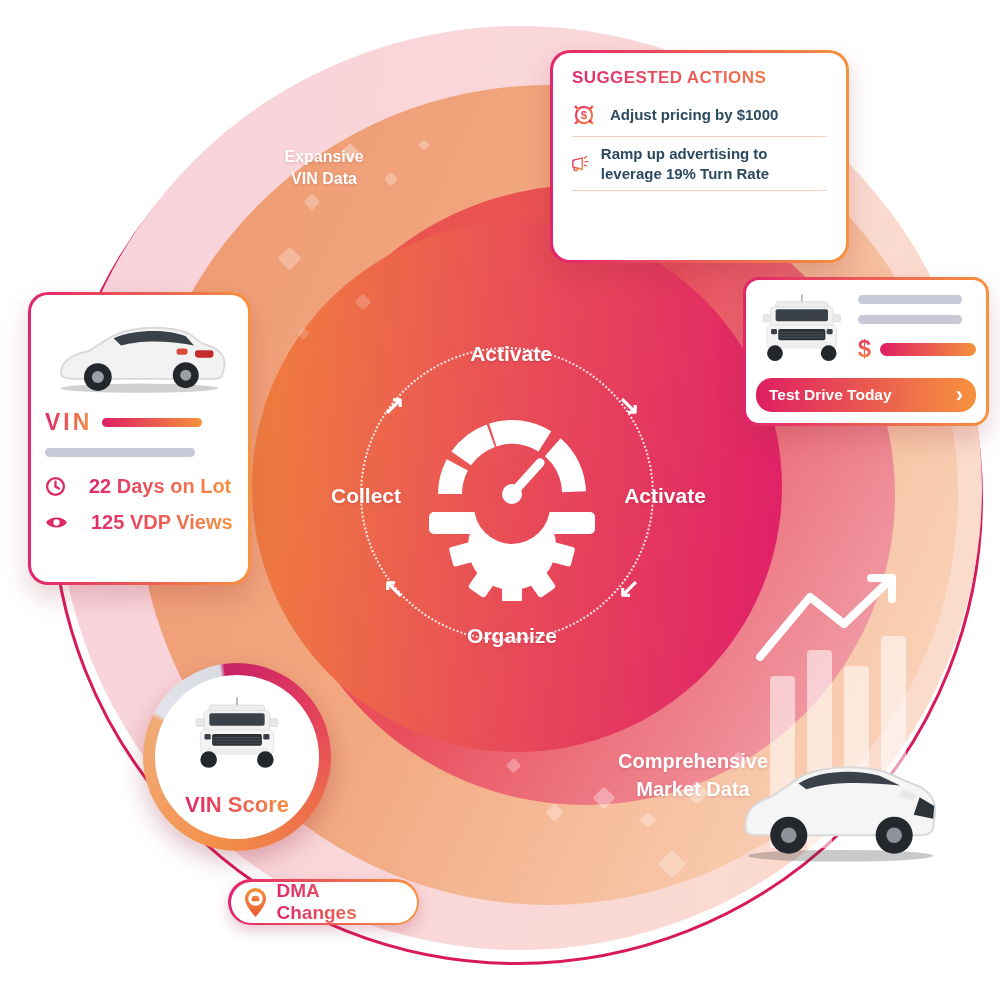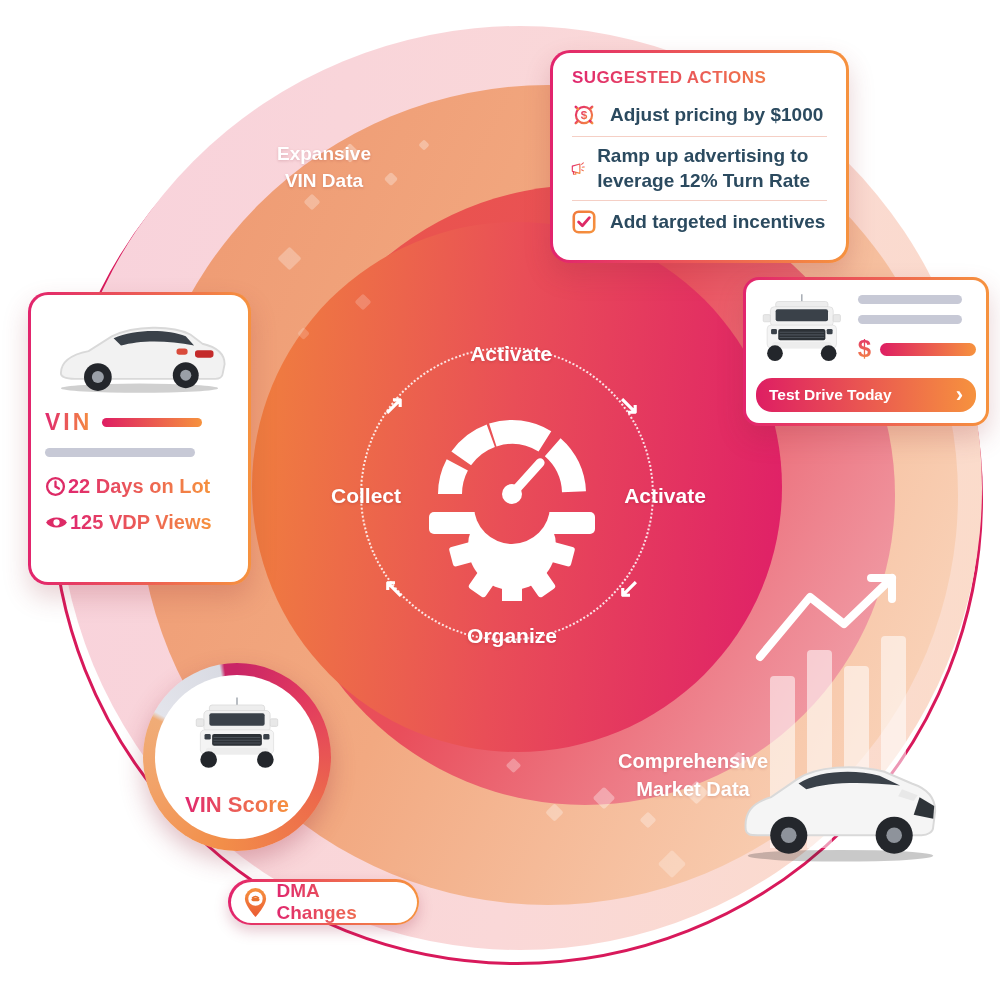--- a/index.html
+++ b/index.html
@@ -24,25 +24,25 @@
   .ringlabel span{display:block;}
   .gtext{background-image:linear-gradient(90deg,#E0286E,#F6923E);-webkit-background-clip:text;background-clip:text;
          color:transparent;-webkit-text-fill-color:transparent;font-weight:bold;}
   .gtext-v{background-image:linear-gradient(180deg,#E0286E,#F6923E);-webkit-background-clip:text;background-clip:text;
          color:transparent;-webkit-text-fill-color:transparent;font-weight:bold;}
   .gwrap{position:absolute;background:linear-gradient(90deg,#E2246D,#F6923E);padding:3px;border-radius:20px;
          box-shadow:0 12px 26px rgba(150,50,60,.22);}
   .gwrap .inner{background:#fff;border-radius:17px;width:100%;height:100%;box-sizing:border-box;}
   .sa-title{font-size:17px;letter-spacing:.4px;margin:2px 0 6px 2px;}
   .sa-item{display:flex;align-items:center;gap:12px;padding:7px 0;}
-  .sa-item .txt{font-size:19px;font-weight:bold;color:#2B4A5F;line-height:1.3;}
+  .sa-item .txt{font-size:15px;font-weight:bold;color:#2B4A5F;line-height:1.3;}
   .sa-div{height:1px;background:#F5CFC5;margin:0 2px;}
   .graybar{background:#C7C9D6;border-radius:5px;}
   .gradbar{background:linear-gradient(90deg,#DE1E63,#F6923E);border-radius:7px;}
-  .stat-row{display:flex;align-items:center;gap:2px;margin-top:13px;}
+  .stat-row{display:flex;align-items:center;gap:23px;margin-top:13px;}
   .stat-row .txt{font-size:20px;}
   .td-btn{display:flex;align-items:center;justify-content:space-between;height:34px;border-radius:16px;
           background:linear-gradient(90deg,#DE1E63,#F6923E);padding:0 13px;margin-top:9px;cursor:pointer;}
   .td-btn .lbl{color:#fff;font-weight:bold;font-size:15.5px;}
   .td-btn .chev{color:#fff;font-weight:bold;font-size:22px;line-height:1;}
   .vinscore{position:absolute;left:143px;top:663px;width:188px;height:188px;border-radius:50%;
             background:conic-gradient(#C92566 0deg,#E23A5F 50deg,#ED6B4B 120deg,#F28E49 190deg,#F2A268 250deg,#F0AC77 295deg,
                                       #E3E4EB 299deg,#D9DBE3 349deg,#C92566 352deg);
             box-shadow:0 10px 24px rgba(150,40,60,.3);}
   .vinscore .inner{position:absolute;left:12px;top:12px;right:12px;bottom:12px;border-radius:50%;background:#fff;
@@ -108,21 +108,21 @@
       <rect x="2" y="116" width="166" height="22" rx="5"></rect>
       <circle cx="85" cy="150" r="44"></circle>
       <rect x="-13" y="-10" width="26" height="20" rx="3" transform="translate(133.3,158) rotate(15)"></rect>
       <rect x="-13" y="-10" width="26" height="20" rx="3" transform="translate(113.7,186) rotate(55)"></rect>
       <rect x="-13" y="-10" width="26" height="20" rx="3" transform="translate(85,195) rotate(90)"></rect>
       <rect x="-13" y="-10" width="26" height="20" rx="3" transform="translate(56.3,186) rotate(125)"></rect>
       <rect x="-13" y="-10" width="26" height="20" rx="3" transform="translate(36.7,158) rotate(165)"></rect>
     </g>
   </svg>
 
-  <div class="ringlabel" style="left:324px;top:168px;font-size:19px;">
+  <div class="ringlabel" style="left:324px;top:168px;font-size:16px;">
     <span>Expansive</span>
     <span>VIN Data</span>
   </div>
   <div class="ringlabel" style="left:677px;top:775px;font-size:20px;margin-left:16px;">
     <span>Comprehensive</span>
     <span>Market Data</span>
   </div>
 
   <div class="vbar" style="left:770px;top:676px;height:172px;"></div>
   <div class="vbar" style="left:807px;top:650px;height:198px;"></div>
@@ -181,36 +181,23 @@
               </linearGradient>
             </defs>
           <path d="M4,8 L17,4.5 L17,20.5 L4,17 Z" fill="none" stroke="url(#g2)" stroke-width="2" stroke-linejoin="round"></path>
           <path d="M6,17 L6,22 L10,22 L10,18" fill="none" stroke="url(#g2)" stroke-width="2" stroke-linejoin="round"></path>
           <g stroke="url(#g2)" stroke-width="1.8" stroke-linecap="round">
             <line x1="20" y1="5" x2="23" y2="2.5"></line>
               <line x1="21" y1="10" x2="24.5" y2="9.5"></line>
               <line x1="20" y1="14.5" x2="23" y2="16"></line>
           </g>
         </svg>
-        <div class="txt">Ramp up advertising to leverage 12% Turn Rate</div>
+        <div class="txt">Ramp up advertising to leverage 19% Turn Rate</div>
       </div>
       <div class="sa-div"></div>
-      <div class="sa-item">
-        <svg width="28" height="28" viewBox="0 0 26 26">
-          <defs>
-              <linearGradient id="g3" x1="0" y1="0" x2="1" y2="1">
-            <stop offset="0" stop-color="#F07A3C"></stop>
-                <stop offset="1" stop-color="#F6923E"></stop>
-              </linearGradient>
-            </defs>
-          <rect x="3.5" y="3.5" width="19" height="19" rx="4.5" fill="none" stroke="url(#g3)" stroke-width="2.4"></rect>
-          <path d="M8,13 L11.5,16.5 L18,9" fill="none" stroke="#DD2A66" stroke-width="2.6" stroke-linecap="round" stroke-linejoin="round"></path>
-        </svg>
-        <div class="txt">Add targeted incentives</div>
-      </div>
     </div>
   </div>
 
   <div class="gwrap" style="left:28px;top:292px;width:217px;height:287px;">
     <div class="inner" style="padding:8px 14px;">
       <svg width="185" height="100" viewBox="0 0 200 100" style="display:block;margin:0 auto;">
         <ellipse cx="100" cy="88" rx="85" ry="5" fill="rgba(40,40,40,.22)"></ellipse>
         <path d="M15,72 C15,60 25,52 45,48 L70,32 C95,20 135,20 155,30 L168,40 C185,44 192,52 192,62 L190,72 C190,76 186,78 182,78 L30,78 C20,78 15,76 15,72 Z" fill="#F2F2F2" stroke="#D9D9D9" stroke-width="2"></path>
         <path d="M72,34 C95,24 130,24 150,32 L159,42 C130,36 100,36 80,42 Z" fill="#3A4149"></path>
         <rect x="160" y="47" width="20" height="8" rx="3" fill="#C42B2B"></rect>

